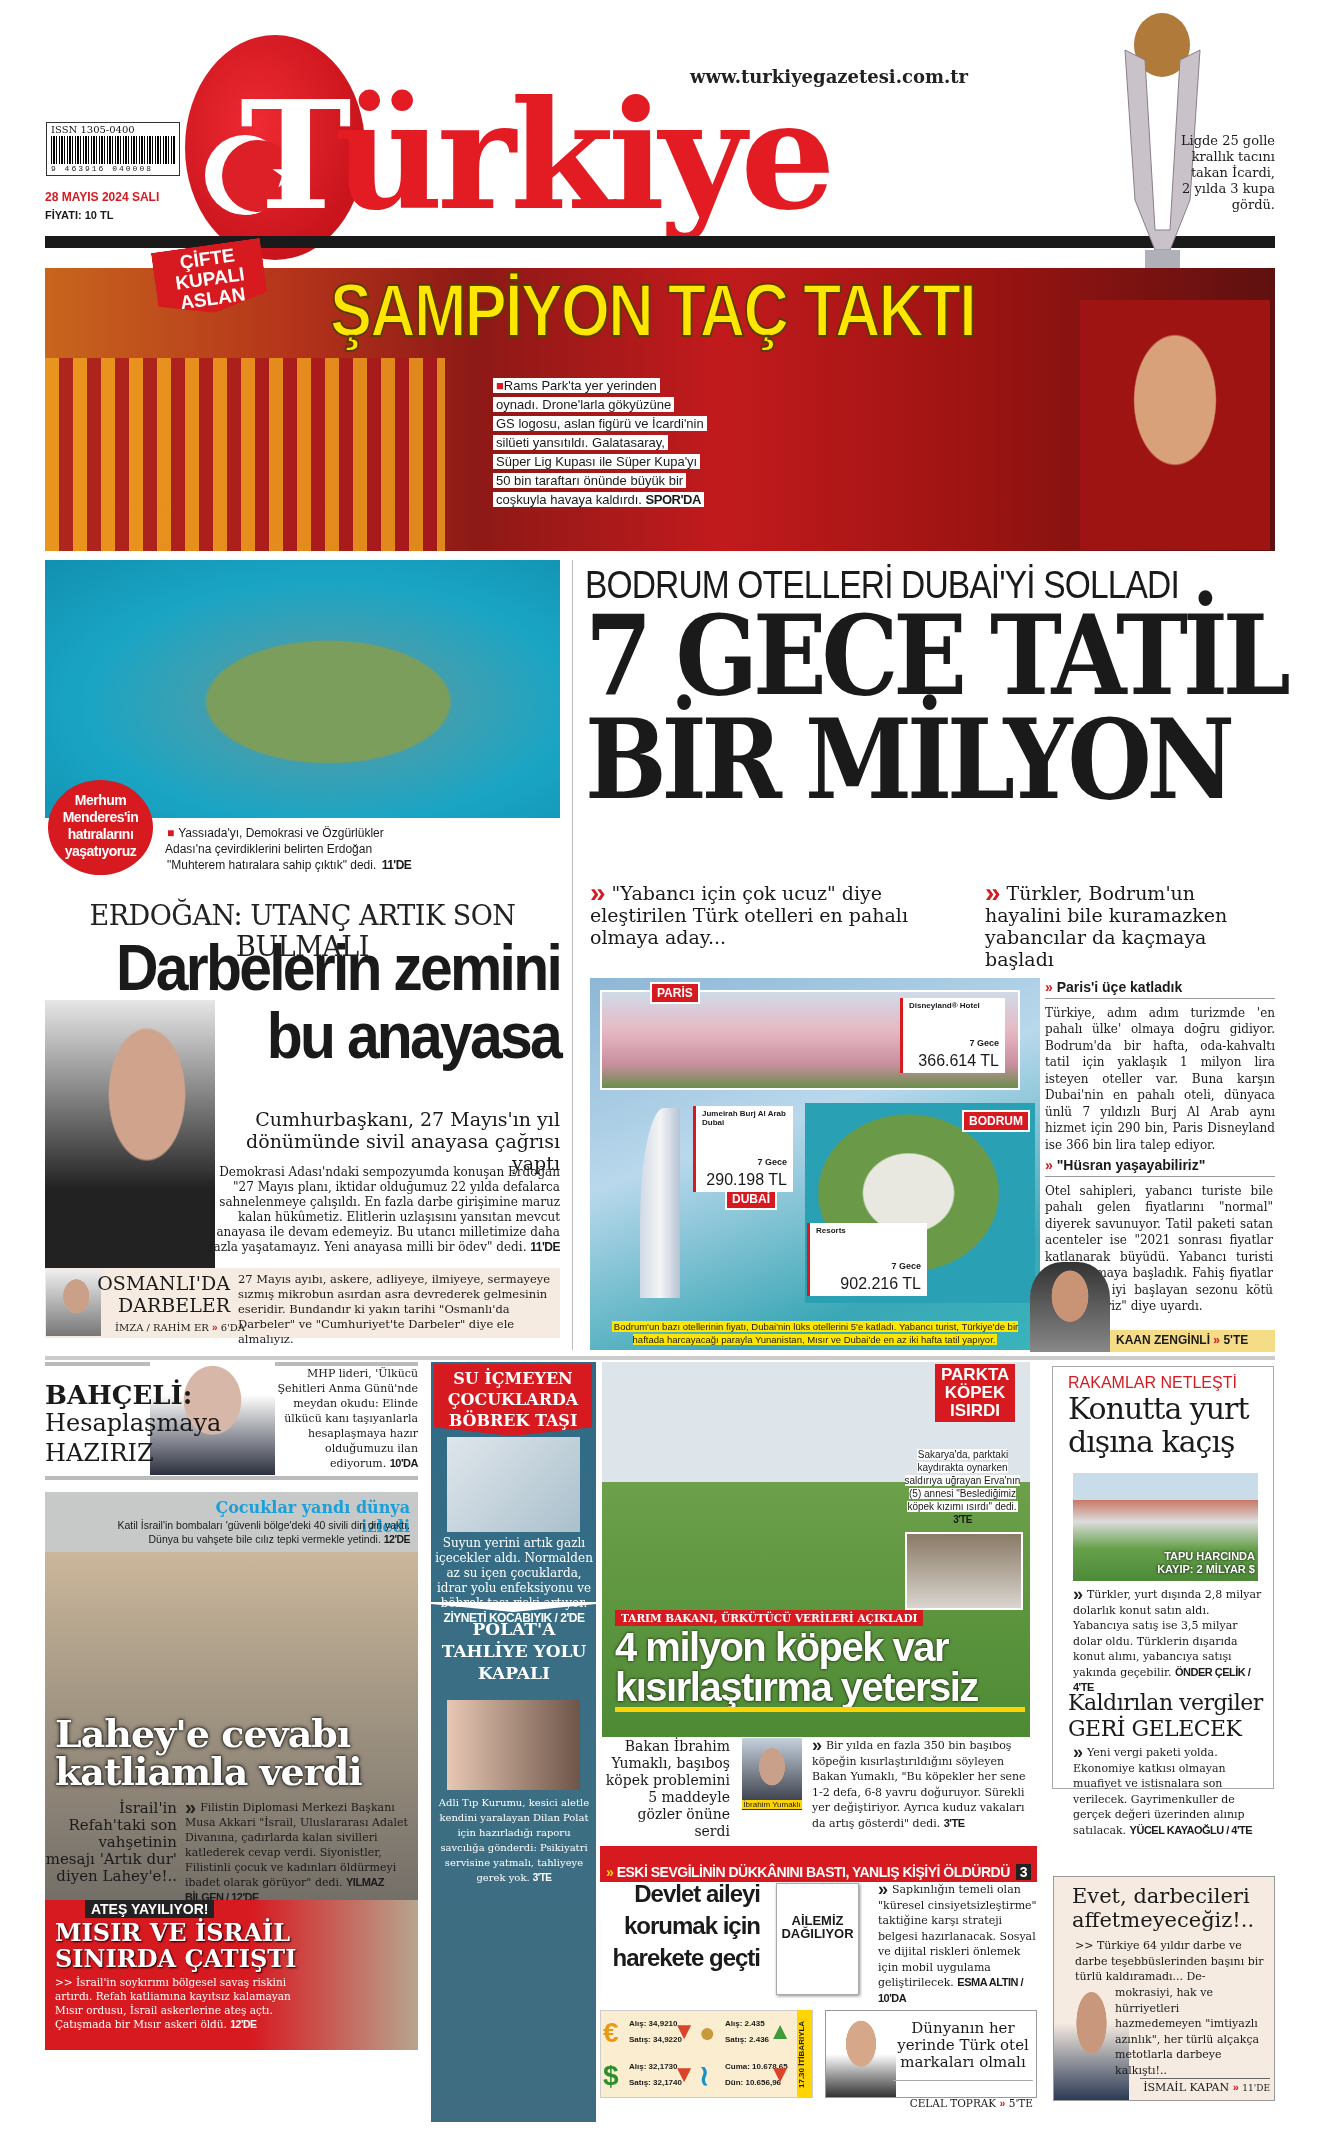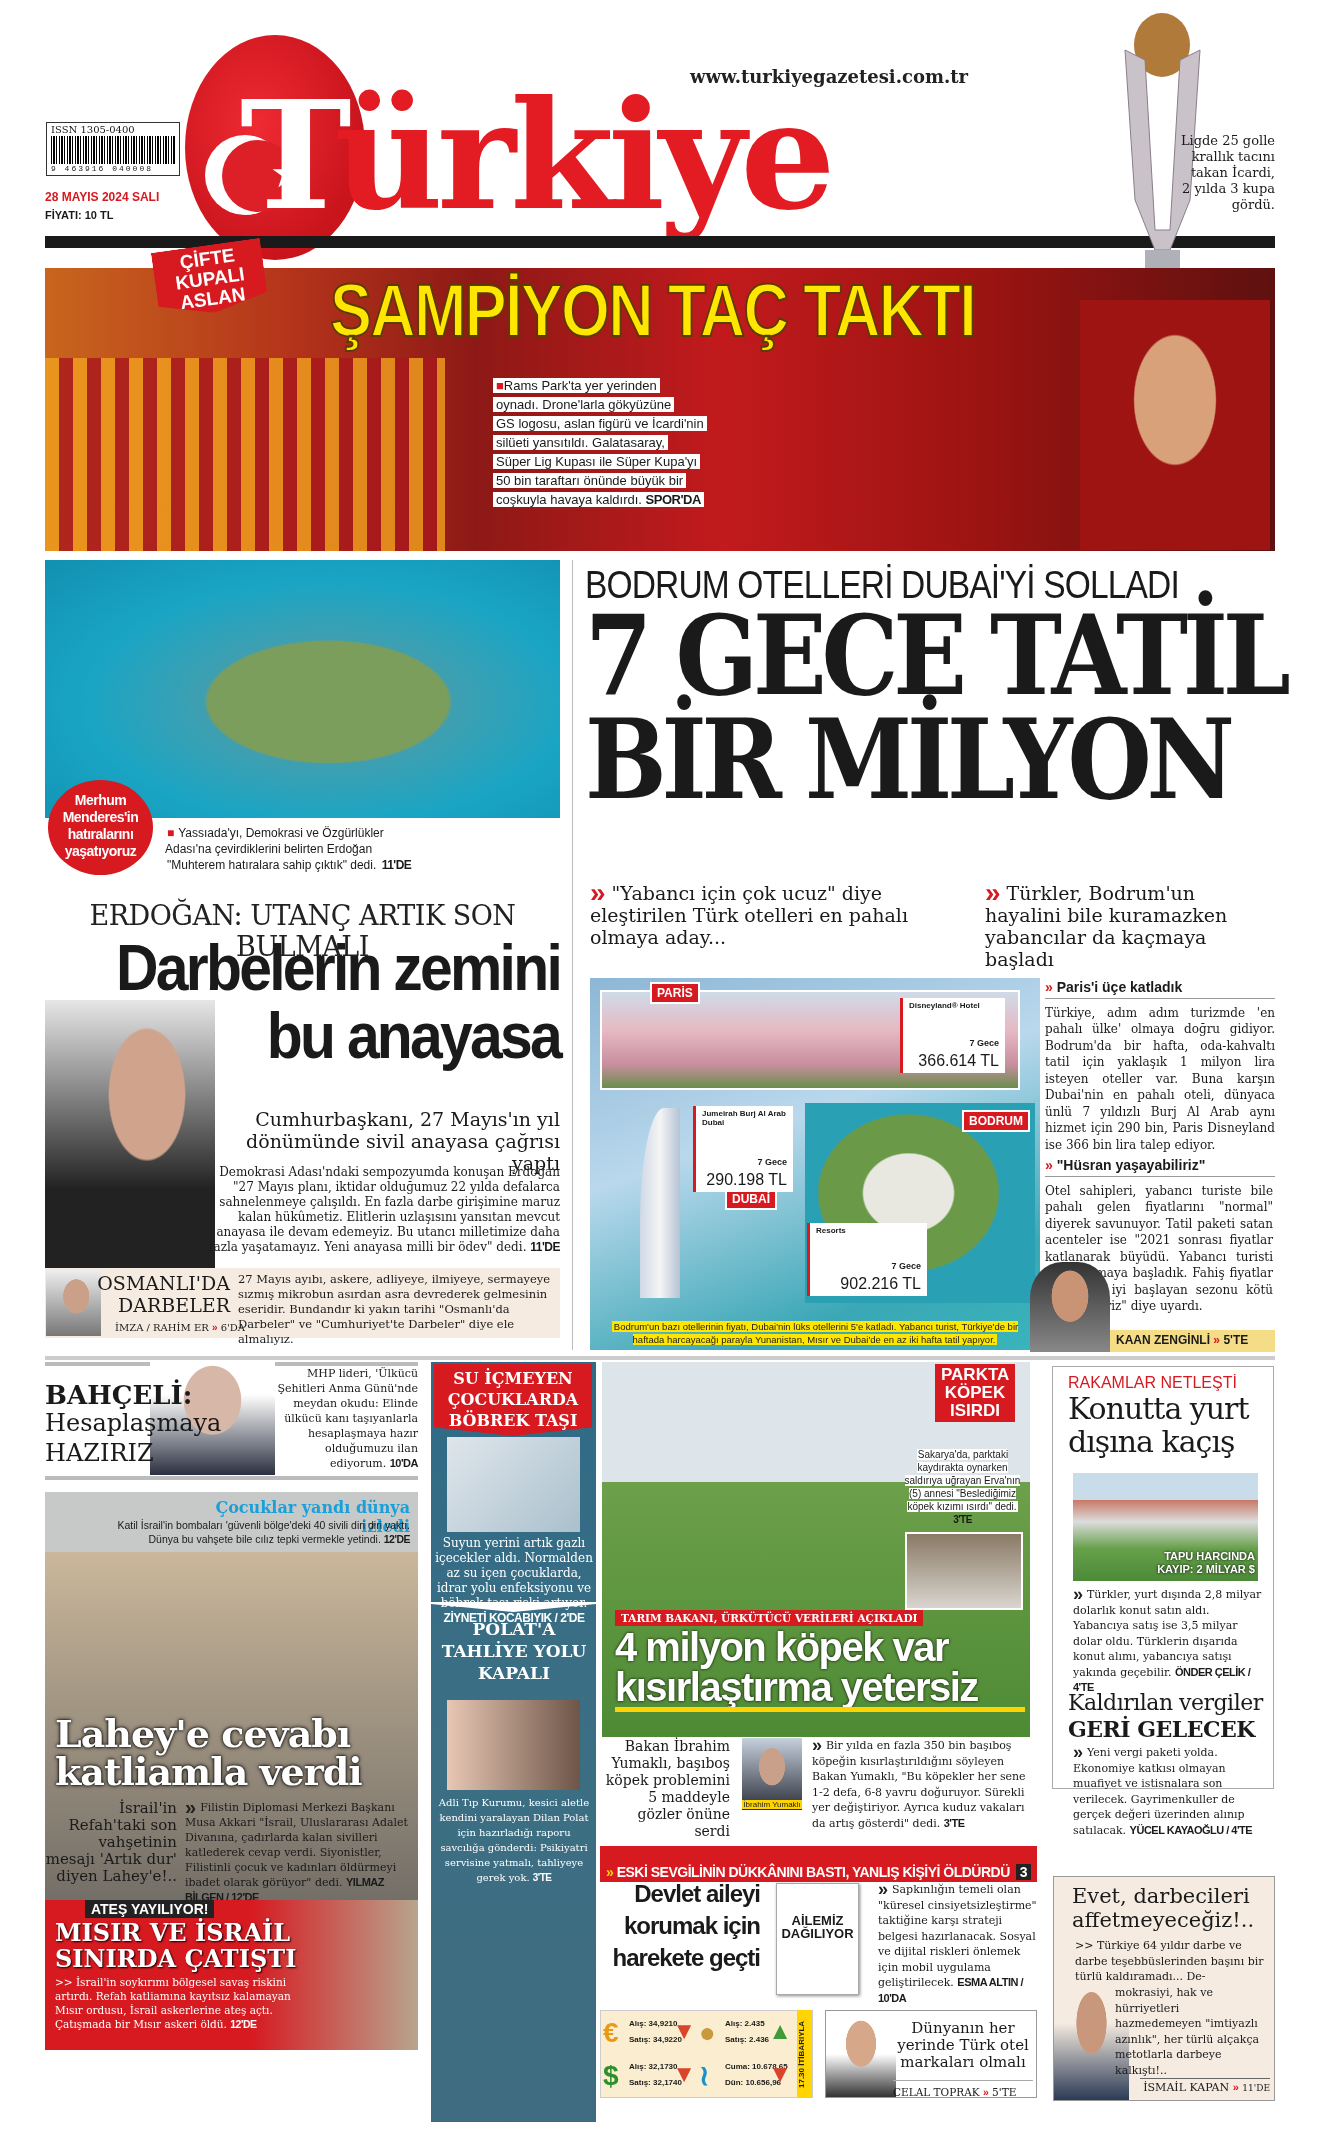--- a/index.html
+++ b/index.html
@@ -116,31 +116,31 @@
 #devtext{left:878px;top:1882px;width:160px;font-size:11px;line-height:15.5px}
 #markets{left:600px;top:2010px;width:213px;height:88px;background:#fbeed0;border:1px solid #ccc;font-family:"Liberation Sans",sans-serif;font-size:8px}
 .mk{position:absolute;width:95px;height:40px}
 .mk .ico{position:absolute;left:0;top:3px;width:24px;height:34px;font-size:28px;font-weight:bold;line-height:34px}
 .mk .v{position:absolute;left:26px;font-weight:bold;font-size:8px}
 .mk .arr{position:absolute;right:2px;top:4px;font-size:24px}
 #marketdate{left:797px;top:2010px;width:15px;height:88px;background:#ffd400;font-family:"Liberation Sans",sans-serif;font-size:8px;font-weight:bold;writing-mode:vertical-rl;transform:rotate(180deg);text-align:center}
 #celalbox{left:825px;top:2010px;width:212px;height:88px;border:1px solid #999}
 #celalphoto{left:826px;top:2011px;width:70px;height:86px;background:radial-gradient(ellipse at 50% 38%,#d7a78a 0 30%,transparent 31%),linear-gradient(#fff 50%,#333)}
 #celaltext{left:893px;top:2020px;width:140px;text-align:center;font-size:15px;line-height:17px}
-#celalsig{left:893px;top:2080px;width:140px;font-size:10.5px;border-top:1px solid #aaa;padding-top:5px;text-align:left}
+#celalsig{left:893px;top:2080px;width:140px;font-size:10.5px;border-top:1px solid #aaa;padding-top:16px;text-align:right}
 
 
 #konutbox{left:1052px;top:1366px;width:222px;height:423px;border:1px solid #aaa}
 #rakamlar{left:1068px;top:1374px;font-family:"Liberation Sans",sans-serif;font-size:16px;color:#d71920}
 #konuthead{left:1068px;top:1392px;font-size:30px;line-height:33px;letter-spacing:-1px}
 #konutimg{left:1073px;top:1473px;width:185px;height:108px;background:linear-gradient(#c8dcea 0 25%,#c87766 25%,#ddd 45%,#66a04a 70%,#4c8a38)}
 #tapu{left:1135px;top:1550px;width:120px;text-align:right;color:#fff;font-family:"Liberation Sans",sans-serif;font-weight:bold;font-size:11px;line-height:13px;text-shadow:0 0 3px #000}
 #konuttext{left:1073px;top:1587px;width:190px;font-size:11px;line-height:15.5px}
 #vergihead{left:1068px;top:1690px;font-size:22px;line-height:26px;letter-spacing:-.5px}
-#vergihead b{font-family:"DejaVu Serif",serif;font-weight:bold}
+#vergihead b{font-family:"DejaVu Serif",serif;font-weight:normal}
 #vergitext{left:1073px;top:1745px;width:190px;font-size:11px;line-height:15.5px}
 #evetbox{left:1053px;top:1876px;width:222px;height:225px;background:#f5ebe0;border:1px solid #999}
 #evethead{left:1072px;top:1884px;font-size:21px;line-height:24px}
 #evettext1{left:1075px;top:1938px;width:190px;font-size:11px;line-height:15.5px}
 #evettext2{left:1115px;top:1985px;width:150px;font-size:11px;line-height:15.5px}
 #ismailphoto{left:1054px;top:1990px;width:75px;height:110px;background:radial-gradient(ellipse at 50% 30%,#c9987c 0 28%,transparent 29%),linear-gradient(#f5ebe0 30%,#2b3a55)}
 #ismailsig{left:1140px;top:2078px;width:130px;font-size:11px;border-top:1px solid #666;padding-top:2px;text-align:right}
 
 .vline{position:absolute;background:#bbb;width:1px}
 </style>

